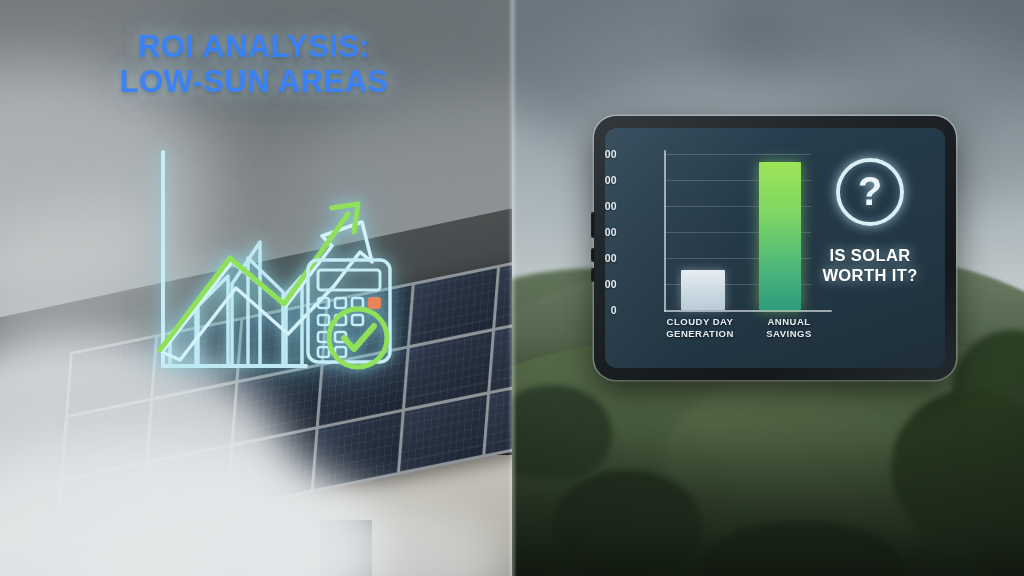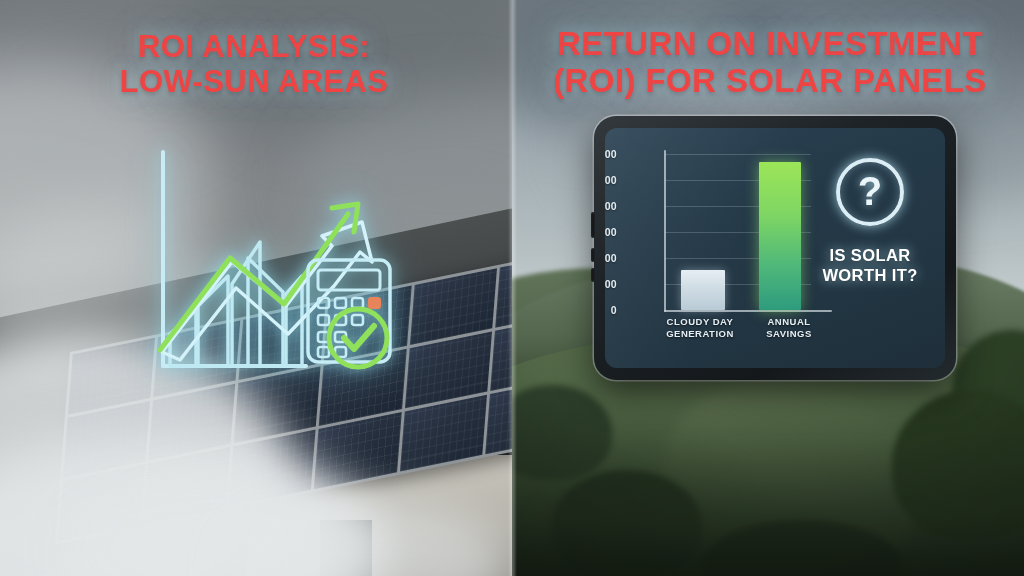--- a/index.html
+++ b/index.html
@@ -119,21 +119,21 @@
 
   
   .seam{
     position:absolute;left:508px;top:0;width:9px;height:576px;
     background:linear-gradient(90deg,rgba(255,255,255,0) 0%,rgba(255,255,255,.30) 45%,rgba(255,255,255,.30) 55%,rgba(255,255,255,0) 100%);
     pointer-events:none;
   }
 
   
   .title{
-    position:absolute;color:#ef4444;font-weight:700;letter-spacing:.4px;
+    position:absolute;color:#3b82f6;font-weight:700;letter-spacing:.4px;
     text-align:center;line-height:1.12;
     text-shadow:0 0 16px rgba(180,225,235,.55),0 0 34px rgba(150,210,225,.35),0 2px 4px rgba(0,0,0,.25);
   }
   .title-left{left:44px;top:30px;width:420px;font-size:31px;text-align:center;}
   .title-right{left:524px;top:26px;width:492px;font-size:33px;}
 
   
   .icon-left{position:absolute;left:136px;top:134px;width:274px;height:240px;}
   .icon-left svg{display:block;width:274px;height:240px;
     filter:drop-shadow(0 0 7px rgba(150,225,240,.75)) drop-shadow(0 0 18px rgba(120,210,230,.45));}
@@ -272,22 +272,20 @@
     <div class="r-treeclump tc7"></div>
     <div class="r-valley2"></div>
     <div class="r-vignette"></div>
   </div>
 
   <div class="seam"></div>
 
   <div class="title title-left" style="white-space:pre-line">ROI ANALYSIS:
 LOW-SUN AREAS</div>
 
-  <div class="title title-right" style="white-space:pre-line">RETURN ON INVESTMENT
-(ROI) FOR SOLAR PANELS</div>
 
   <div class="icon-left">
     <svg viewBox="0 0 274 240" xmlns="http://www.w3.org/2000/svg" fill="none">
 
       <g stroke="#c6ecf5" stroke-width="4" stroke-linejoin="round" stroke-linecap="round">
         <path d="M27 18 V232"></path>
         <path d="M27 232 H170"></path>
       </g>
 
       <g stroke="#bfe9f2" stroke-width="3.5" stroke-linejoin="round">

